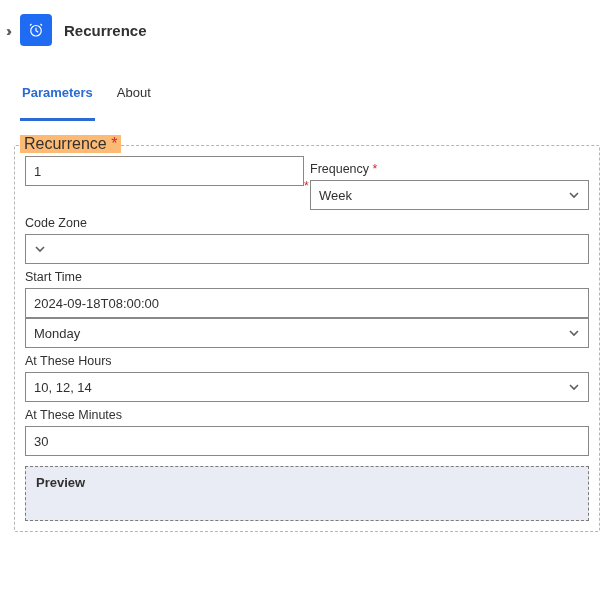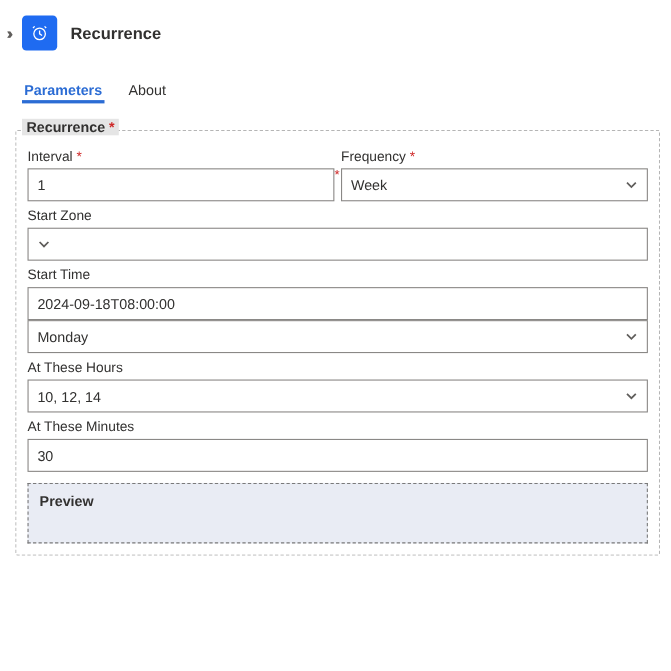--- a/index.html
+++ b/index.html
@@ -33,39 +33,38 @@
   }
   .icon-box svg { width:18px; height:18px; fill:none; stroke:#fff; stroke-width:1.6; }
   .title { font-size:15px; font-weight:600; color:#323130; }
   .tabs {
     display:flex;
     gap:20px;
     padding:10px 20px 0 20px;
     border-bottom:none;
     font-size:13px;
   }
-  .tab { padding:6px 2px 2px 2px; color:#323130; cursor:pointer; }
+  .tab { padding:6px 2px 18px 2px; color:#323130; cursor:pointer;margin-top:11px; }
   .tab.active { color:#2b6cd4; font-weight:600; border-bottom:3px solid #2b6cd4; }
   .panel {
     margin:24px 10px 6px 14px;
     position:relative;
   }
   .fieldset {
     border:1px dashed #b5b5b5;
     border-radius:2px;
     padding:10px 10px 10px 10px;
   }
   .legend {
     position:absolute;
     top:-10px; left:6px;
-    background:#e5e5e5;
+    background:#fdba74;
     padding:0 4px;
-    font-size:13px;
+    font-size:16px;
     color:#323130;
-    font-weight:bold;
   }
   .req { color:#cf2a2a; }
   .row { display:flex; gap:6px; }
   .col { flex:1; display:flex; flex-direction:column; }
   .label { font-size:12.5px; color:#323130; margin:6px 0 4px 0; }
   input.text, .select {
     width:100%;
     height:30px;
     border:1px solid #8a8886;
     background:#fff;
@@ -121,45 +120,41 @@
 <div class="panel">
   <div class="legend">
     <span>Recurrence</span>
     <span class="req"> *</span>
   </div>
   <div class="fieldset">
 
     
     <div class="row">
       <div class="col" style="flex:1">
-        <div class="label">
-          <span>Interval</span>
-          <span class="req"> *</span>
-        </div>
         <input class="text" value="1" style="">
       </div>
       <div class="col" style="flex:1">
         <div class="label">
           <span>Frequency</span>
           <span class="req"> *</span>
         </div>
         <div class="select">
           <span class="corner-req">*</span>
           <span>Week</span>
           <span class="chev-down">
             <svg viewBox="0 0 12 12">
                 <path d="M2 4 l4 4 l4 -4"></path>
               </svg>
           </span>
         </div>
       </div>
     </div>
 
     
-    <div class="label">Start Zone</div>
+    <div class="label">Code Zone</div>
     <div class="select">
       <span class="chev-down">
         <svg viewBox="0 0 12 12">
             <path d="M2 4 l4 4 l4 -4"></path>
           </svg>
       </span>
     </div>
 
     
     <div class="label">Start Time</div>

